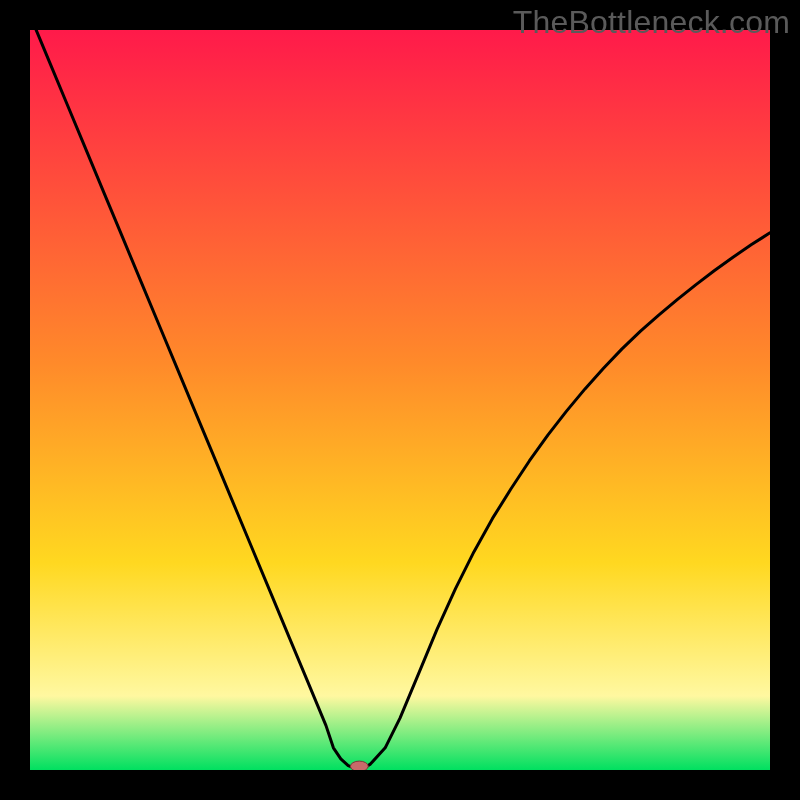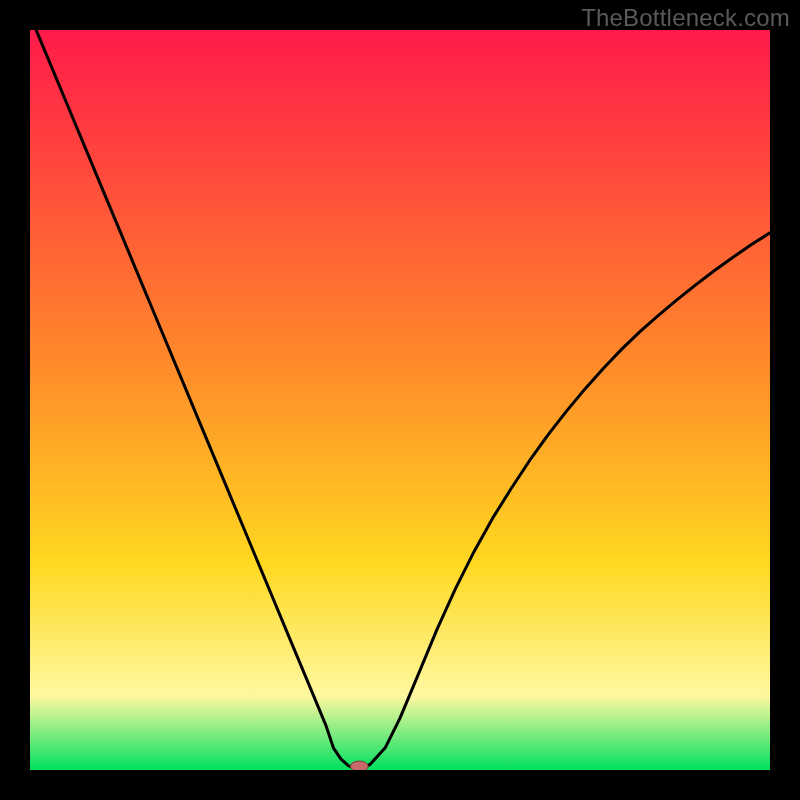--- a/index.html
+++ b/index.html
@@ -14,21 +14,21 @@
   .outer {
     position: relative;
     width: 800px;
     height: 800px;
     background: #000000;
   }
   .watermark {
     position: absolute;
     top: 4px;
     right: 10px;
-    font-size: 24px;
+    font-size: 32px;
     font-weight: 500;
     color: #5a5a5a;
     letter-spacing: 0.2px;
     z-index: 10;
   }
   .plot {
     position: absolute;
     left: 30px;
     top: 30px;
     width: 740px;

